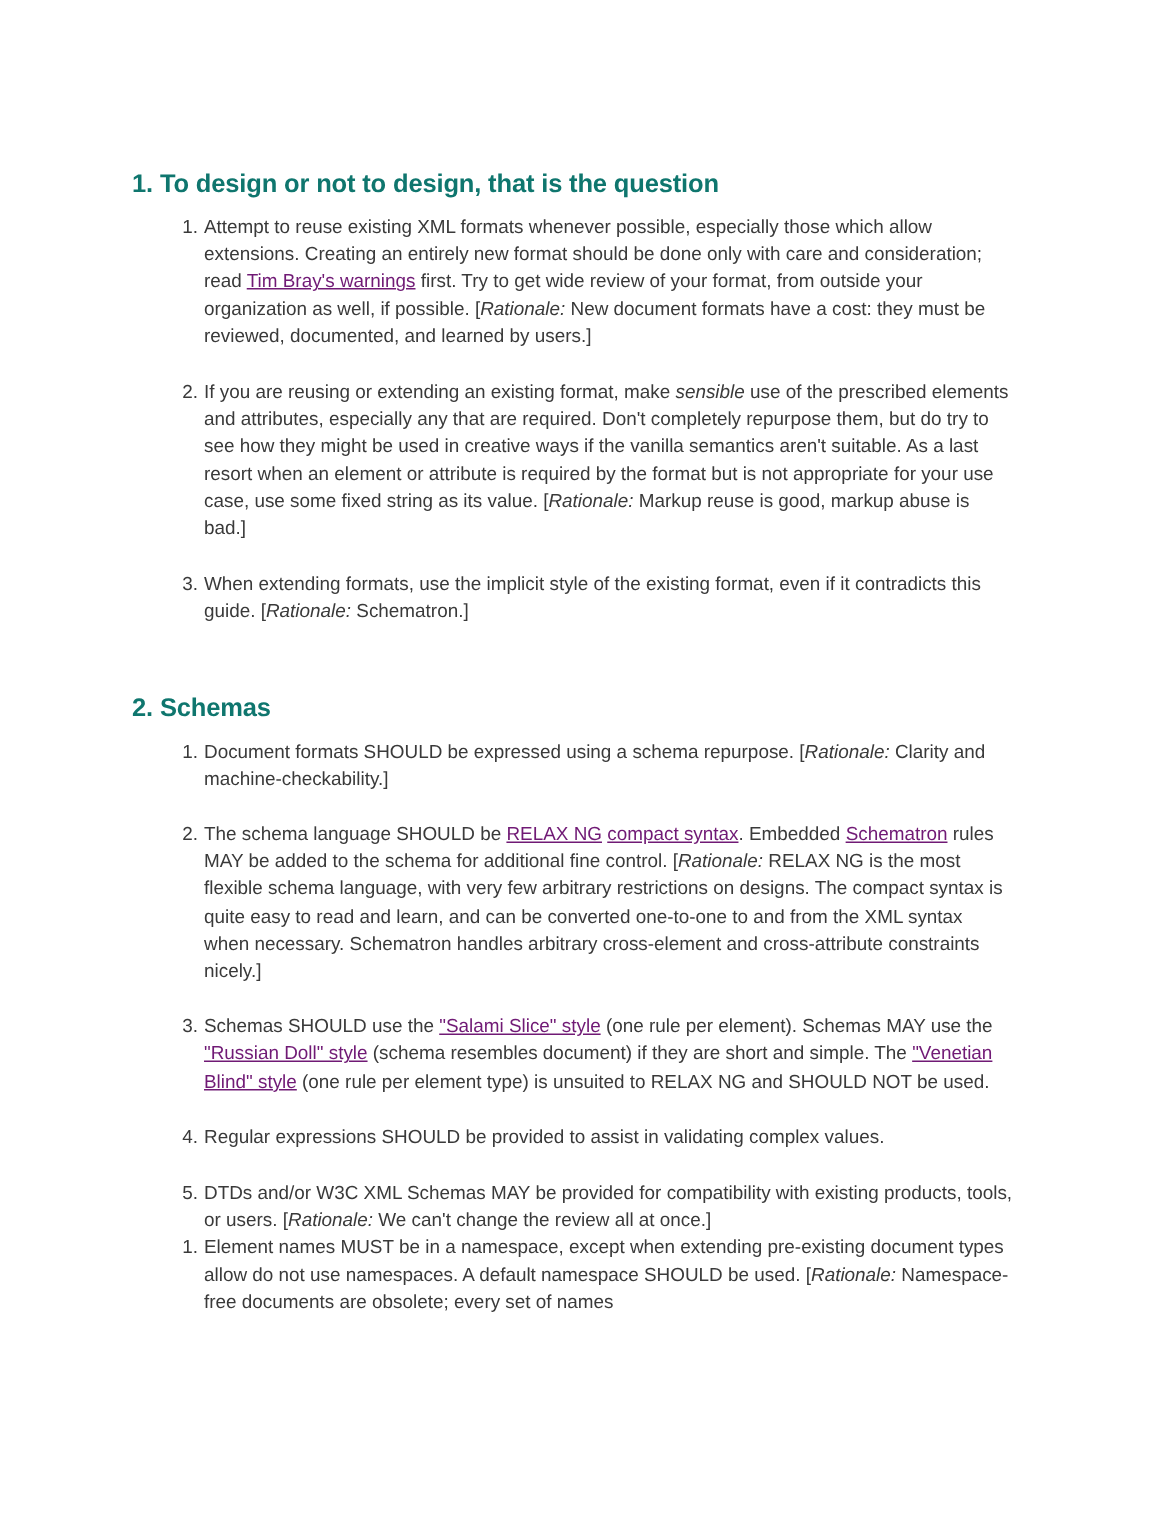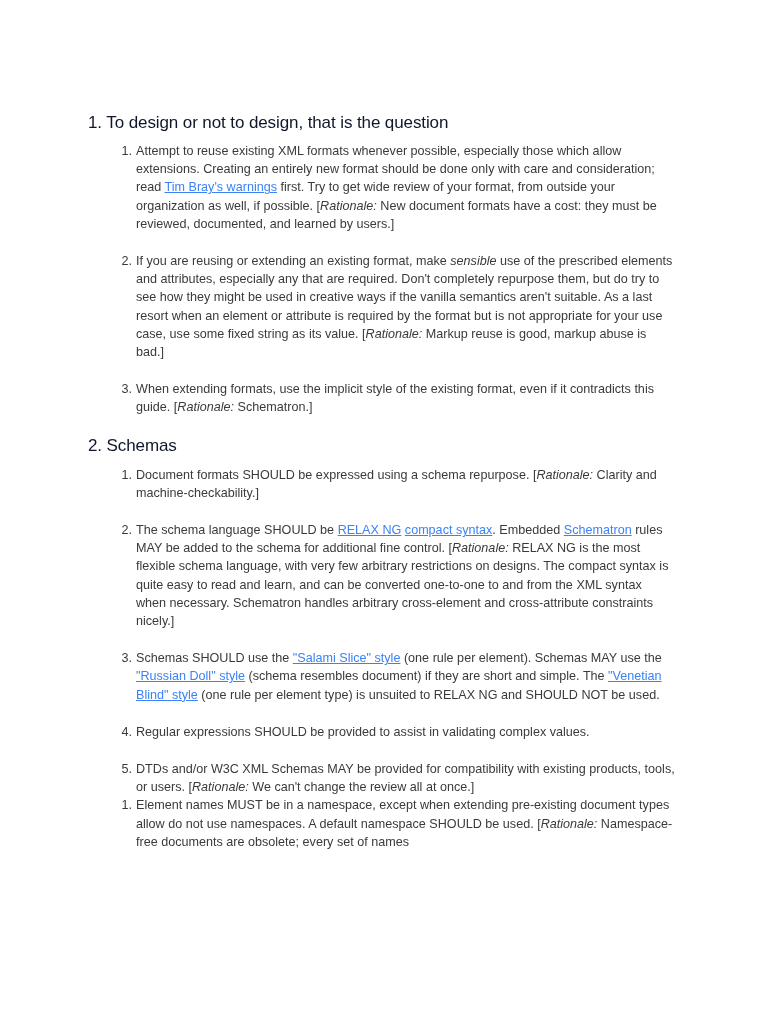--- a/index.html
+++ b/index.html
@@ -20,29 +20,29 @@
     width: 768px;
     height: 1024px;
     background: #ffffff;
     box-sizing: border-box;
     padding: 112px 93px 0 88px;
   }
   .doc-section { margin: 0; }
 
   h2.section-heading {
     font-size: 17px;
-    font-weight: normal;
-    color: #0f172a;
+    font-weight: bold;
+    color: #0f766e;
     margin: 0 0 8px 0;
     padding: 0;
     line-height: 22px;
     letter-spacing: -0.1px;
   }
   .doc-section + .doc-section h2.section-heading {
-    margin-top: 18px;
+    margin-top: 44px;
   }
 
   ol.rule-list {
     list-style: none;
     margin: 0;
     padding: 0;
   }
   li.rule-item {
     position: relative;
     padding-left: 48px;
@@ -59,21 +59,21 @@
     top: 0;
     width: 22px;
     text-align: right;
     font-size: 12.6px;
     line-height: 18.2px;
     color: #3a3a3a;
   }
   .rule-body { display: block; }
 
   .doc-link {
-    color: #3b82f6;
+    color: #701a75;
     text-decoration: underline;
     cursor: pointer;
   }
   .rationale-label {
     font-style: italic;
   }
   em.emph { font-style: italic; }
 
   
   .doc-section.last h2.section-heading { margin-bottom: 5px; }

